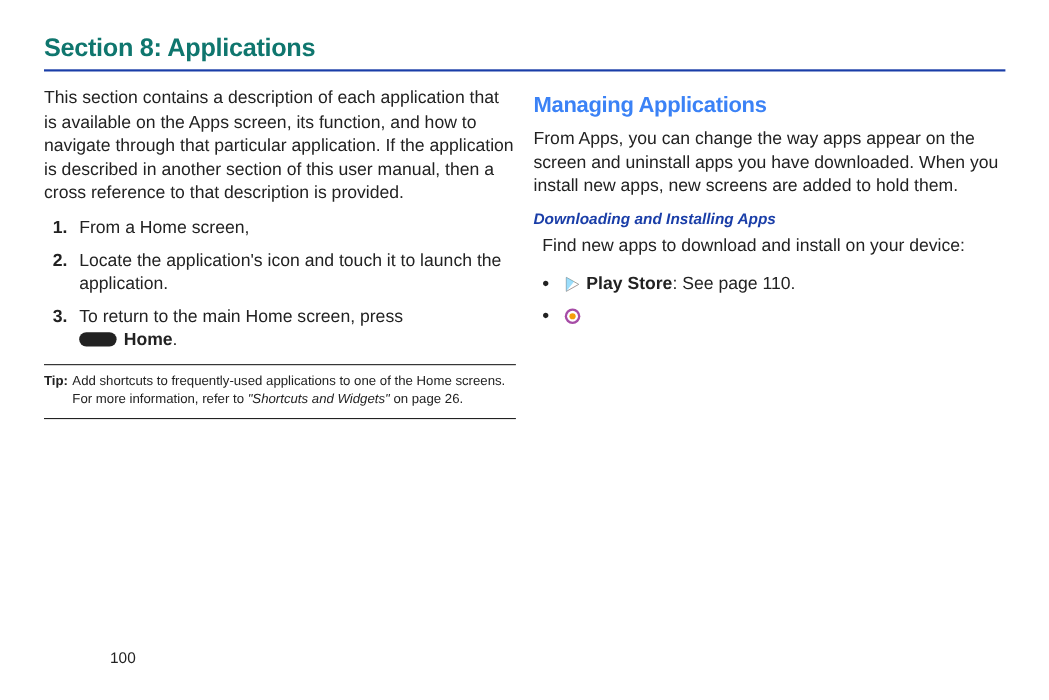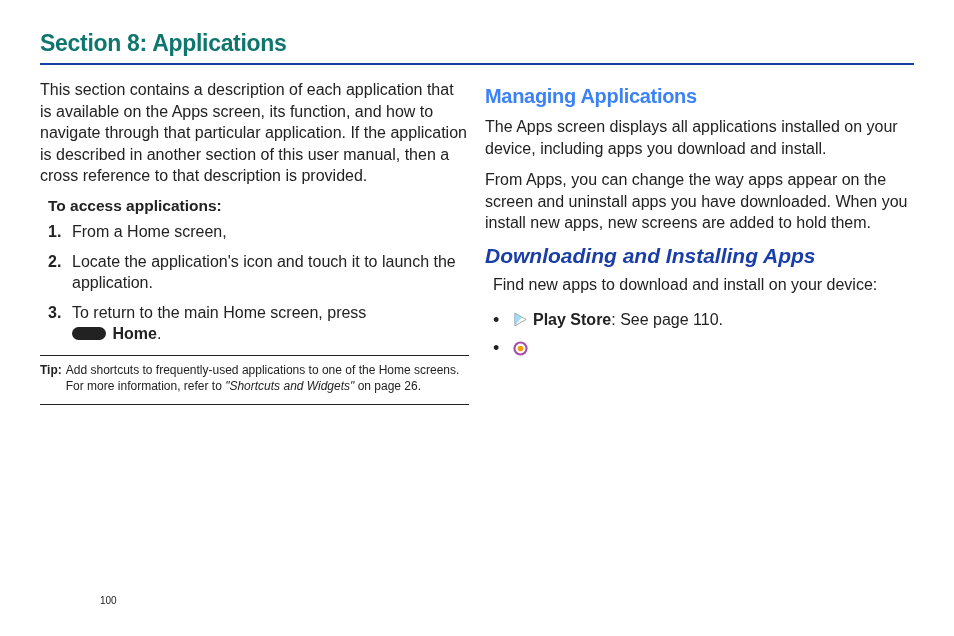--- a/index.html
+++ b/index.html
@@ -44,21 +44,21 @@
     font-size: 20px;
     margin-top: 6px;
     margin-bottom: 8px;
     font-family: Arial, sans-serif;
     letter-spacing: -0.3px;
   }
   .h3 {
     color: #1a3ea8;
     font-weight: 800;
     font-style: italic;
-    font-size: 21px;
+    font-size: 14px;
     margin-top: 6px;
     margin-bottom: 6px;
     font-family: Arial, sans-serif;
   }
   .bold-intro {
     font-size: 15.5px;
     font-family: "Arial Narrow", Arial, sans-serif;
     font-stretch: condensed;
     font-weight: 700;
     margin: 4px 0 6px 8px;
@@ -119,38 +119,37 @@
     height: 18px;
     vertical-align: -3px;
     margin-right: 4px;
   }
   .play-icon svg, .hub-icon svg { width: 17px; height: 17px; }
   .item-strong { font-weight: 700; }
   .page-num {
     position: absolute;
     left: 100px;
     bottom: 30px;
-    font-size: 10px;
+    font-size: 14px;
     font-family: "Arial Narrow", Arial, sans-serif;
     font-stretch: condensed;
   }
 </style>
 </head>
 <body>
 
 <div class="section-title">Section 8: Applications</div>
 <div class="hr-main"></div>
 
 <div class="columns">
 
   <div class="col">
     <p class="body-text">This section contains a description of each application that is available on the Apps screen, its function, and how to navigate through that particular application. If the application is described in another section of this user manual, then a cross reference to that description is provided.</p>
 
 
-    <div class="bold-intro">To access applications:</div>
 
     <ol class="steps">
       <li>
         <span class="num">1.</span>
         <span class="txt">From a Home screen,</span>
       </li>
       <li>
         <span class="num">2.</span>
         <span class="txt">Locate the application's icon and touch it to launch the application.</span>
       </li>
@@ -170,21 +169,20 @@
       <span class="tip-body">
         <span>Add shortcuts to frequently-used applications to one of the Home screens. For more information, refer to </span>
         <span class="italic-ref">"Shortcuts and Widgets"</span><span> on page 26.</span>
       </span>
     </div>
     <div class="tip-divider"></div>
   </div>
 
   <div class="col">
     <div class="h2">Managing Applications</div>
-    <p class="body-text">The Apps screen displays all applications installed on your device, including apps you download and install.</p>
     <p class="body-text">From Apps, you can change the way apps appear on the screen and uninstall apps you have downloaded. When you install new apps, new screens are added to hold them.</p>
 
     <div class="h3">Downloading and Installing Apps</div>
     <p class="body-text" style="margin-left:8px;">Find new apps to download and install on your device:</p>
 
     <ul class="bullets">
       <li>
         <span class="dot">•</span>
         <span class="icon-box play-icon">
           <svg viewBox="0 0 24 24">

